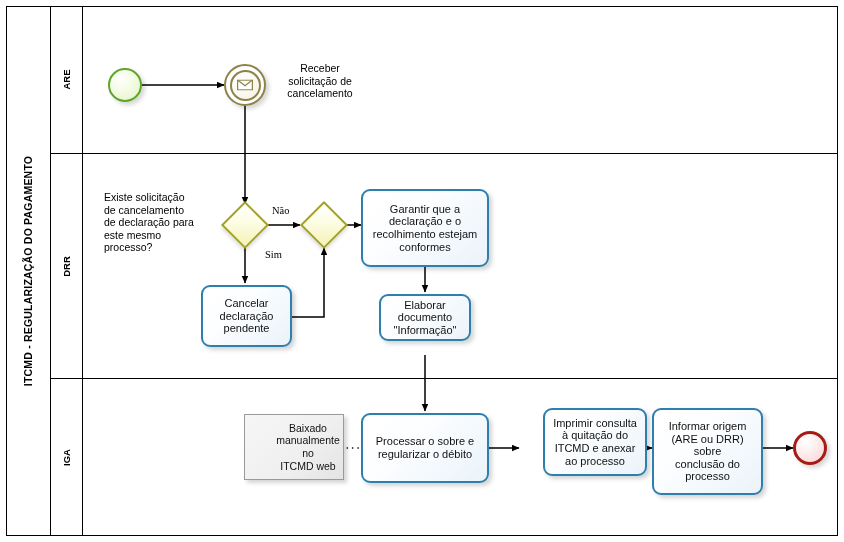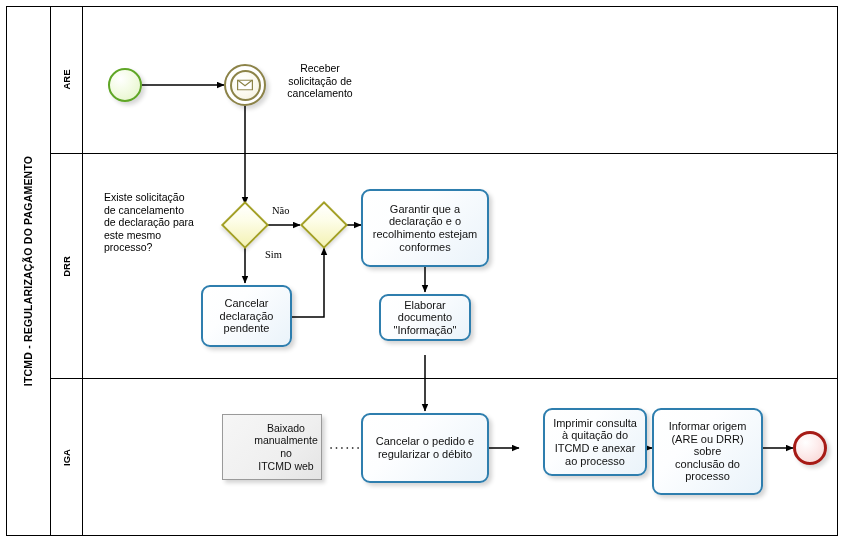--- a/index.html
+++ b/index.html
@@ -261,25 +261,25 @@
 conformes</div>
 
   <div class="node task" style="left:201px;top:285px;width:91px;height:62px;white-space:pre-line;">Cancelar
 declaração
 pendente</div>
 
   <div class="node task" style="left:379px;top:294px;width:92px;height:47px;white-space:pre-line;">Elaborar
 documento
 "Informação"</div>
 
-  <div class="node annotation" style="left:222px;top:414px;width:100px;height:66px;white-space:pre-line;padding-left:32px;">Baixado
+  <div class="node annotation" style="left:244px;top:414px;width:100px;height:66px;white-space:pre-line;padding-left:32px;">Baixado
 manualmente no
 ITCMD web</div>
 
-  <div class="node task" style="left:361px;top:413px;width:128px;height:70px;white-space:pre-line;">Cancelar o pedido e
+  <div class="node task" style="left:361px;top:413px;width:128px;height:70px;white-space:pre-line;">Processar o sobre e
 regularizar o débito</div>
 
   <div class="node task" style="left:543px;top:408px;width:104px;height:68px;white-space:pre-line;">Imprimir consulta
 à quitação do
 ITCMD e anexar
 ao processo</div>
 
   <div class="node task" style="left:652px;top:408px;width:111px;height:87px;white-space:pre-line;">Informar origem
 (ARE ou DRR) sobre
 conclusão do

